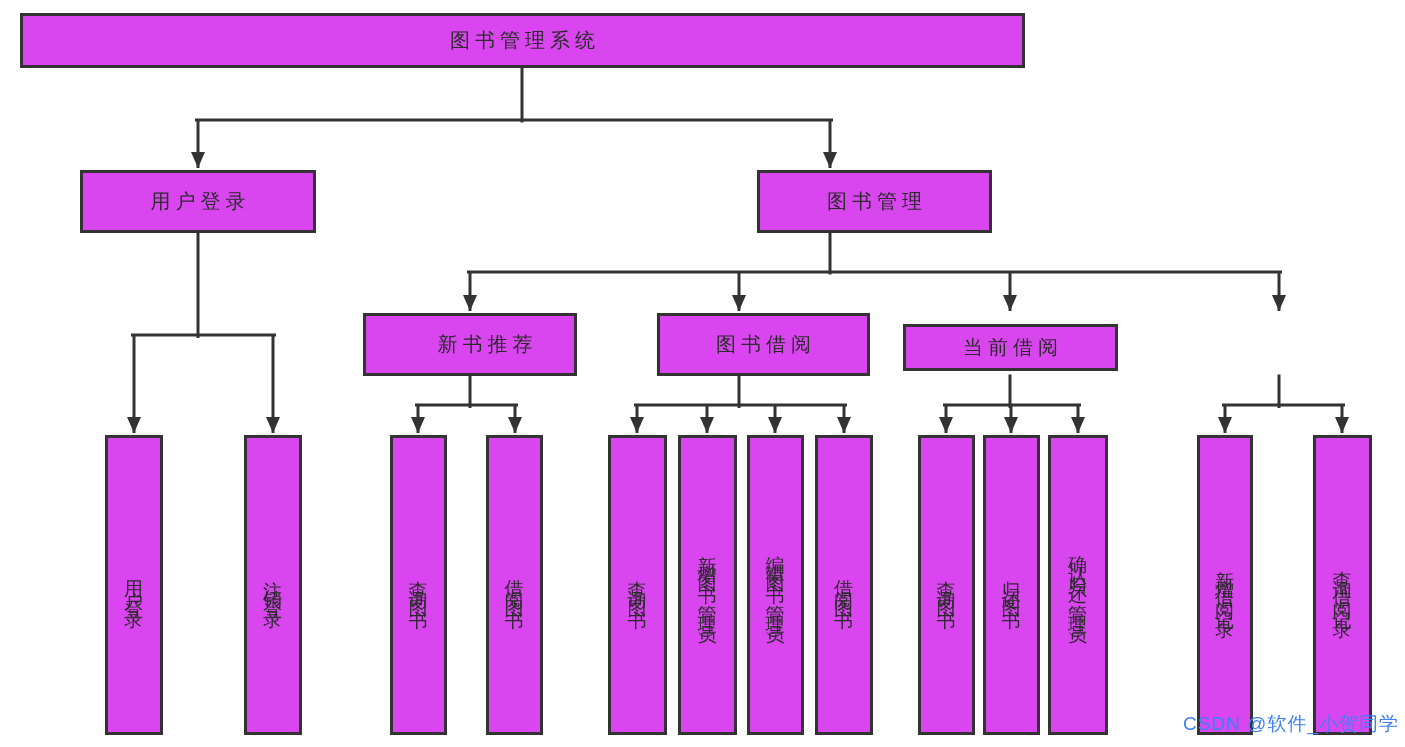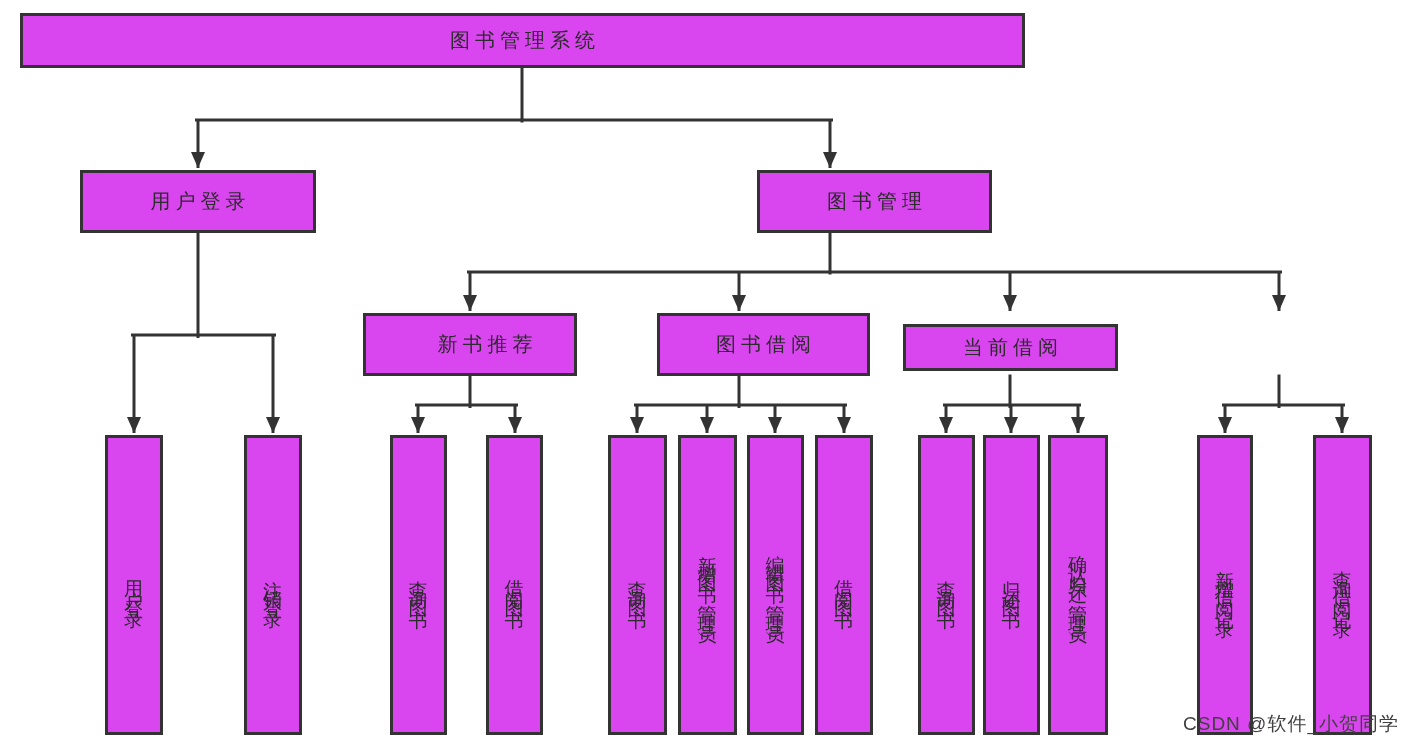--- a/index.html
+++ b/index.html
@@ -40,21 +40,21 @@
     font-size: 19px;
     letter-spacing: 10px;
     line-height: 1;
     white-space: nowrap;
   }
   #watermark {
     position: absolute;
     left: 1183px;
     top: 711px;
     font-size: 19px;
-    color: #404040;
+    color: #3b82f6;
     letter-spacing: 1px;
     white-space: nowrap;
   }
 </style>
 </head>
 <body>
 
 <div id="stage">
 
   <svg id="connectors" viewBox="0 0 1405 747" xmlns="http://www.w3.org/2000/svg">

